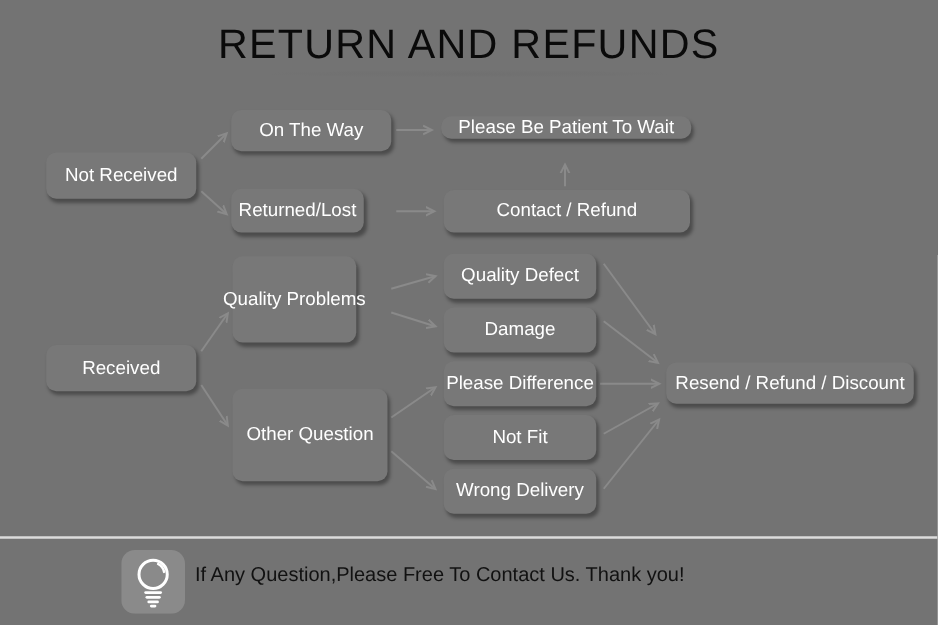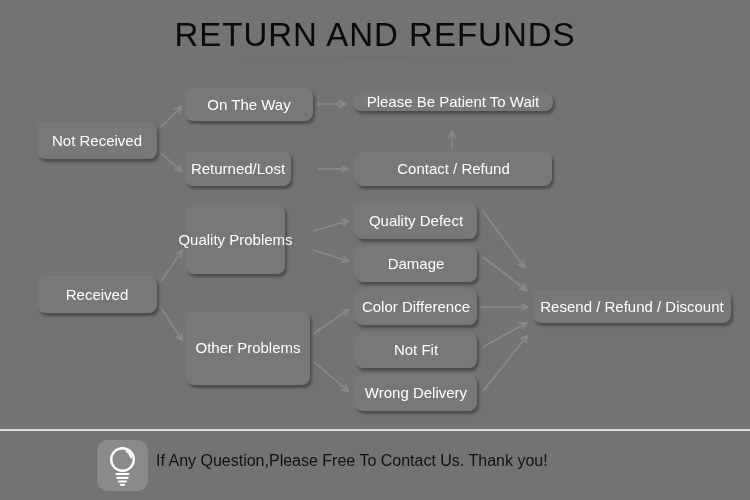--- a/index.html
+++ b/index.html
@@ -92,24 +92,24 @@
     </g>
   </svg>
 
   <div class="node" id="not-received">Not Received</div>
   <div class="node" id="on-the-way">On The Way</div>
   <div class="node" id="returned-lost">Returned/Lost</div>
   <div class="node" id="please-wait">Please Be Patient To Wait</div>
   <div class="node" id="resend-refund">Contact / Refund</div>
   <div class="node" id="quality-problems">Quality Problems</div>
   <div class="node" id="received">Received</div>
-  <div class="node" id="other-problems">Other Problems</div>
+  <div class="node" id="other-problems">Other Question</div>
   <div class="node" id="quality-defect">Quality Defect</div>
   <div class="node" id="damage">Damage</div>
-  <div class="node" id="color-difference">Color Difference</div>
+  <div class="node" id="color-difference">Please Difference</div>
   <div class="node" id="not-fit">Not Fit</div>
   <div class="node" id="wrong-delivery">Wrong Delivery</div>
   <div class="node" id="resend-refund-discount">Resend / Refund / Discount</div>
 
   <div class="footer-line"></div>
 
   <svg class="footer-icon" viewBox="0 0 51 51">
     <rect x="0" y="0" width="51" height="51" rx="11" fill="#8a8a8a"></rect>
     <circle cx="25.5" cy="19.5" r="11.3" fill="none" stroke="#ffffff" stroke-width="2.4"></circle>
     <path d="M 29.5,11.2 A 9.3,9.3 0 0 1 34.3,17.5" fill="none" stroke="#ffffff" stroke-width="2" stroke-linecap="round"></path>

